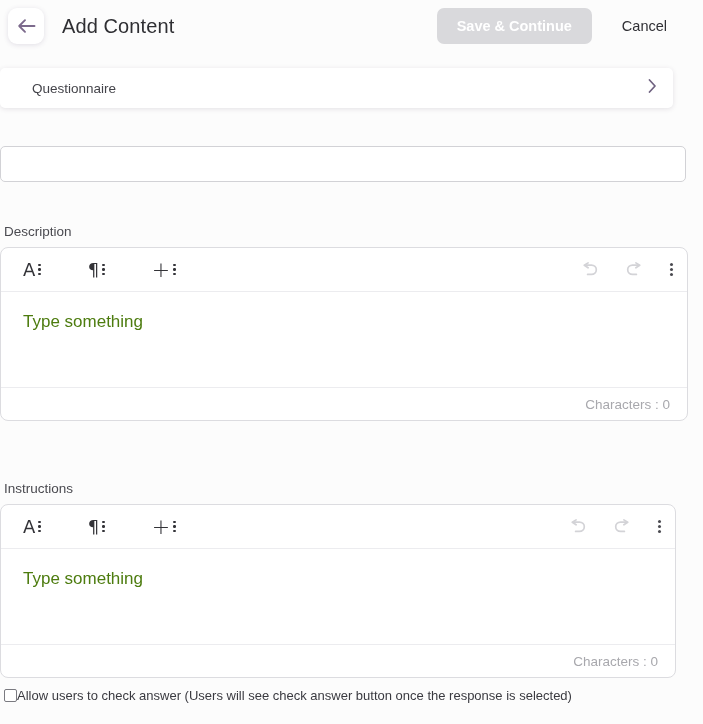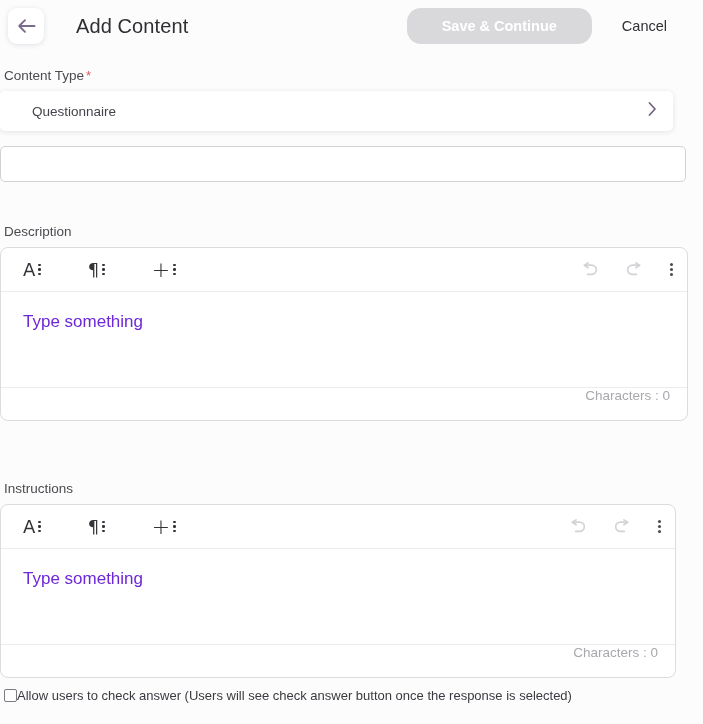--- a/index.html
+++ b/index.html
@@ -35,34 +35,34 @@
     align-items: center;
     justify-content: center;
     flex: 0 0 auto;
     cursor: pointer;
   }
   .back-btn svg { display: block; }
   .page-title {
     font-size: 20px;
     font-weight: 400;
     color: #2f2f33;
-    margin-left: 32px;
+    margin-left: 18px;
     letter-spacing: .1px;
     white-space: nowrap;
   }
   .header-spacer { flex: 1 1 auto; }
   .save-btn {
     background: #d9d9dc;
     color: #ffffff;
     border: none;
-    border-radius: 14px;
+    border-radius: 7px;
     font-family: "Liberation Sans", sans-serif;
     font-size: 14.5px;
     font-weight: 700;
-    padding: 11px 35px;
+    padding: 11px 20px;
     line-height: 1;
     cursor: default;
     white-space: nowrap;
   }
   .cancel-btn {
     background: transparent;
     border: none;
     font-family: "Liberation Sans", sans-serif;
     font-size: 14.5px;
     color: #303035;
@@ -175,27 +175,28 @@
   }
   .tb-icon.first { margin-left: 0; }
   .editor-body {
     height: 95px;
     padding: 20px 22px 0 22px;
     box-sizing: border-box;
     cursor: text;
   }
   .editor-placeholder {
     font-size: 17px;
-    color: #6d28d9;
+    color: #4d7c0f;
     font-family: "Liberation Sans", sans-serif;
   }
   .editor-footer {
     height: 33px;
     border-top: 1px solid #ececef;
     display: flex;
+    align-items: center;
     justify-content: flex-end;
     padding-right: 17px;
     box-sizing: border-box;
     padding-left: 17px;
   }
   .char-count {
     font-size: 13.5px;
     color: #a8a8ad;
     font-family: "Liberation Sans", sans-serif;
   }
@@ -242,25 +243,20 @@
       </svg>
     </span>
   </div>
   <div class="page-title">Add Content</div>
   <div class="header-spacer"></div>
   <button class="save-btn">Save &amp; Continue</button>
   <button class="cancel-btn">Cancel</button>
 </div>
 
 <div class="abs field" id="content-type-block">
-  <div class="block-inner">
-    <span class="field-label">
-      <span>Content Type</span><span class="req">*</span>
-    </span>
-  </div>
   <div class="select-card">
     <span class="select-value">Questionnaire</span>
     <span>
       <svg width="9" height="14" viewBox="0 0 9 14" fill="none" aria-hidden="true">
         <path d="M1.5 1L7 7L1.5 13" stroke="#6f6280" stroke-width="1.7" stroke-linecap="round" stroke-linejoin="round"></path>
       </svg>
     </span>
   </div>
 </div>
 

